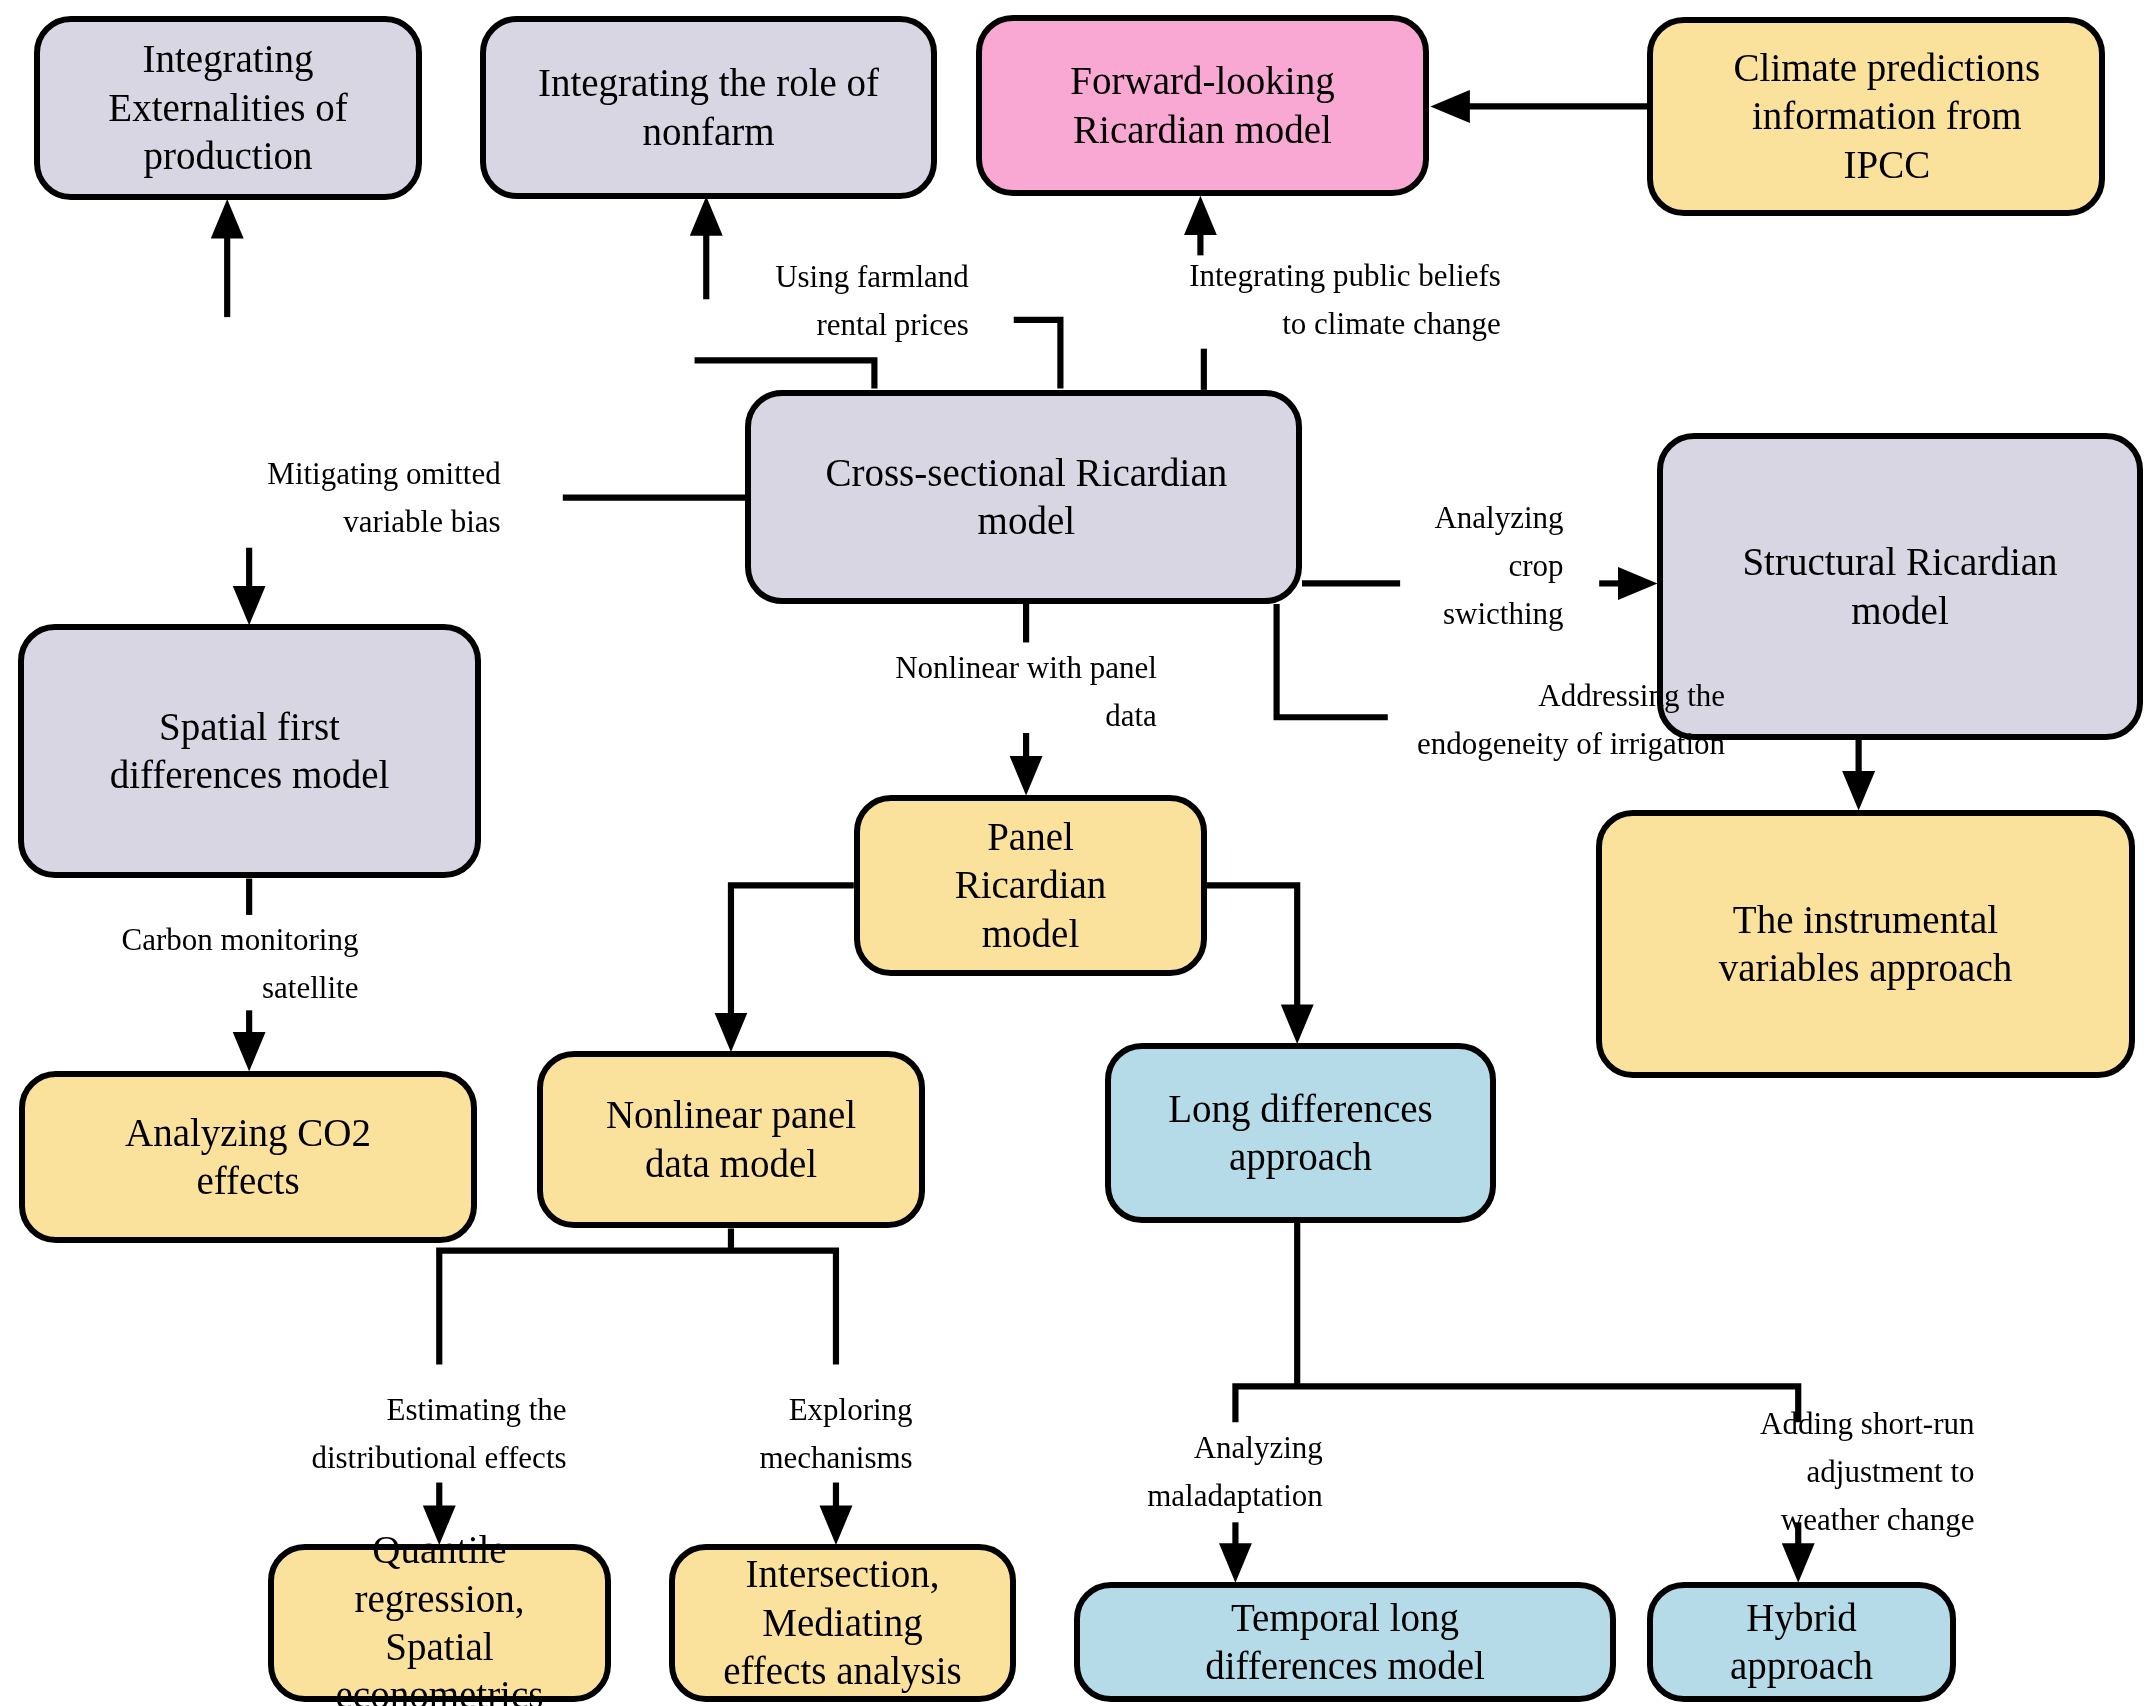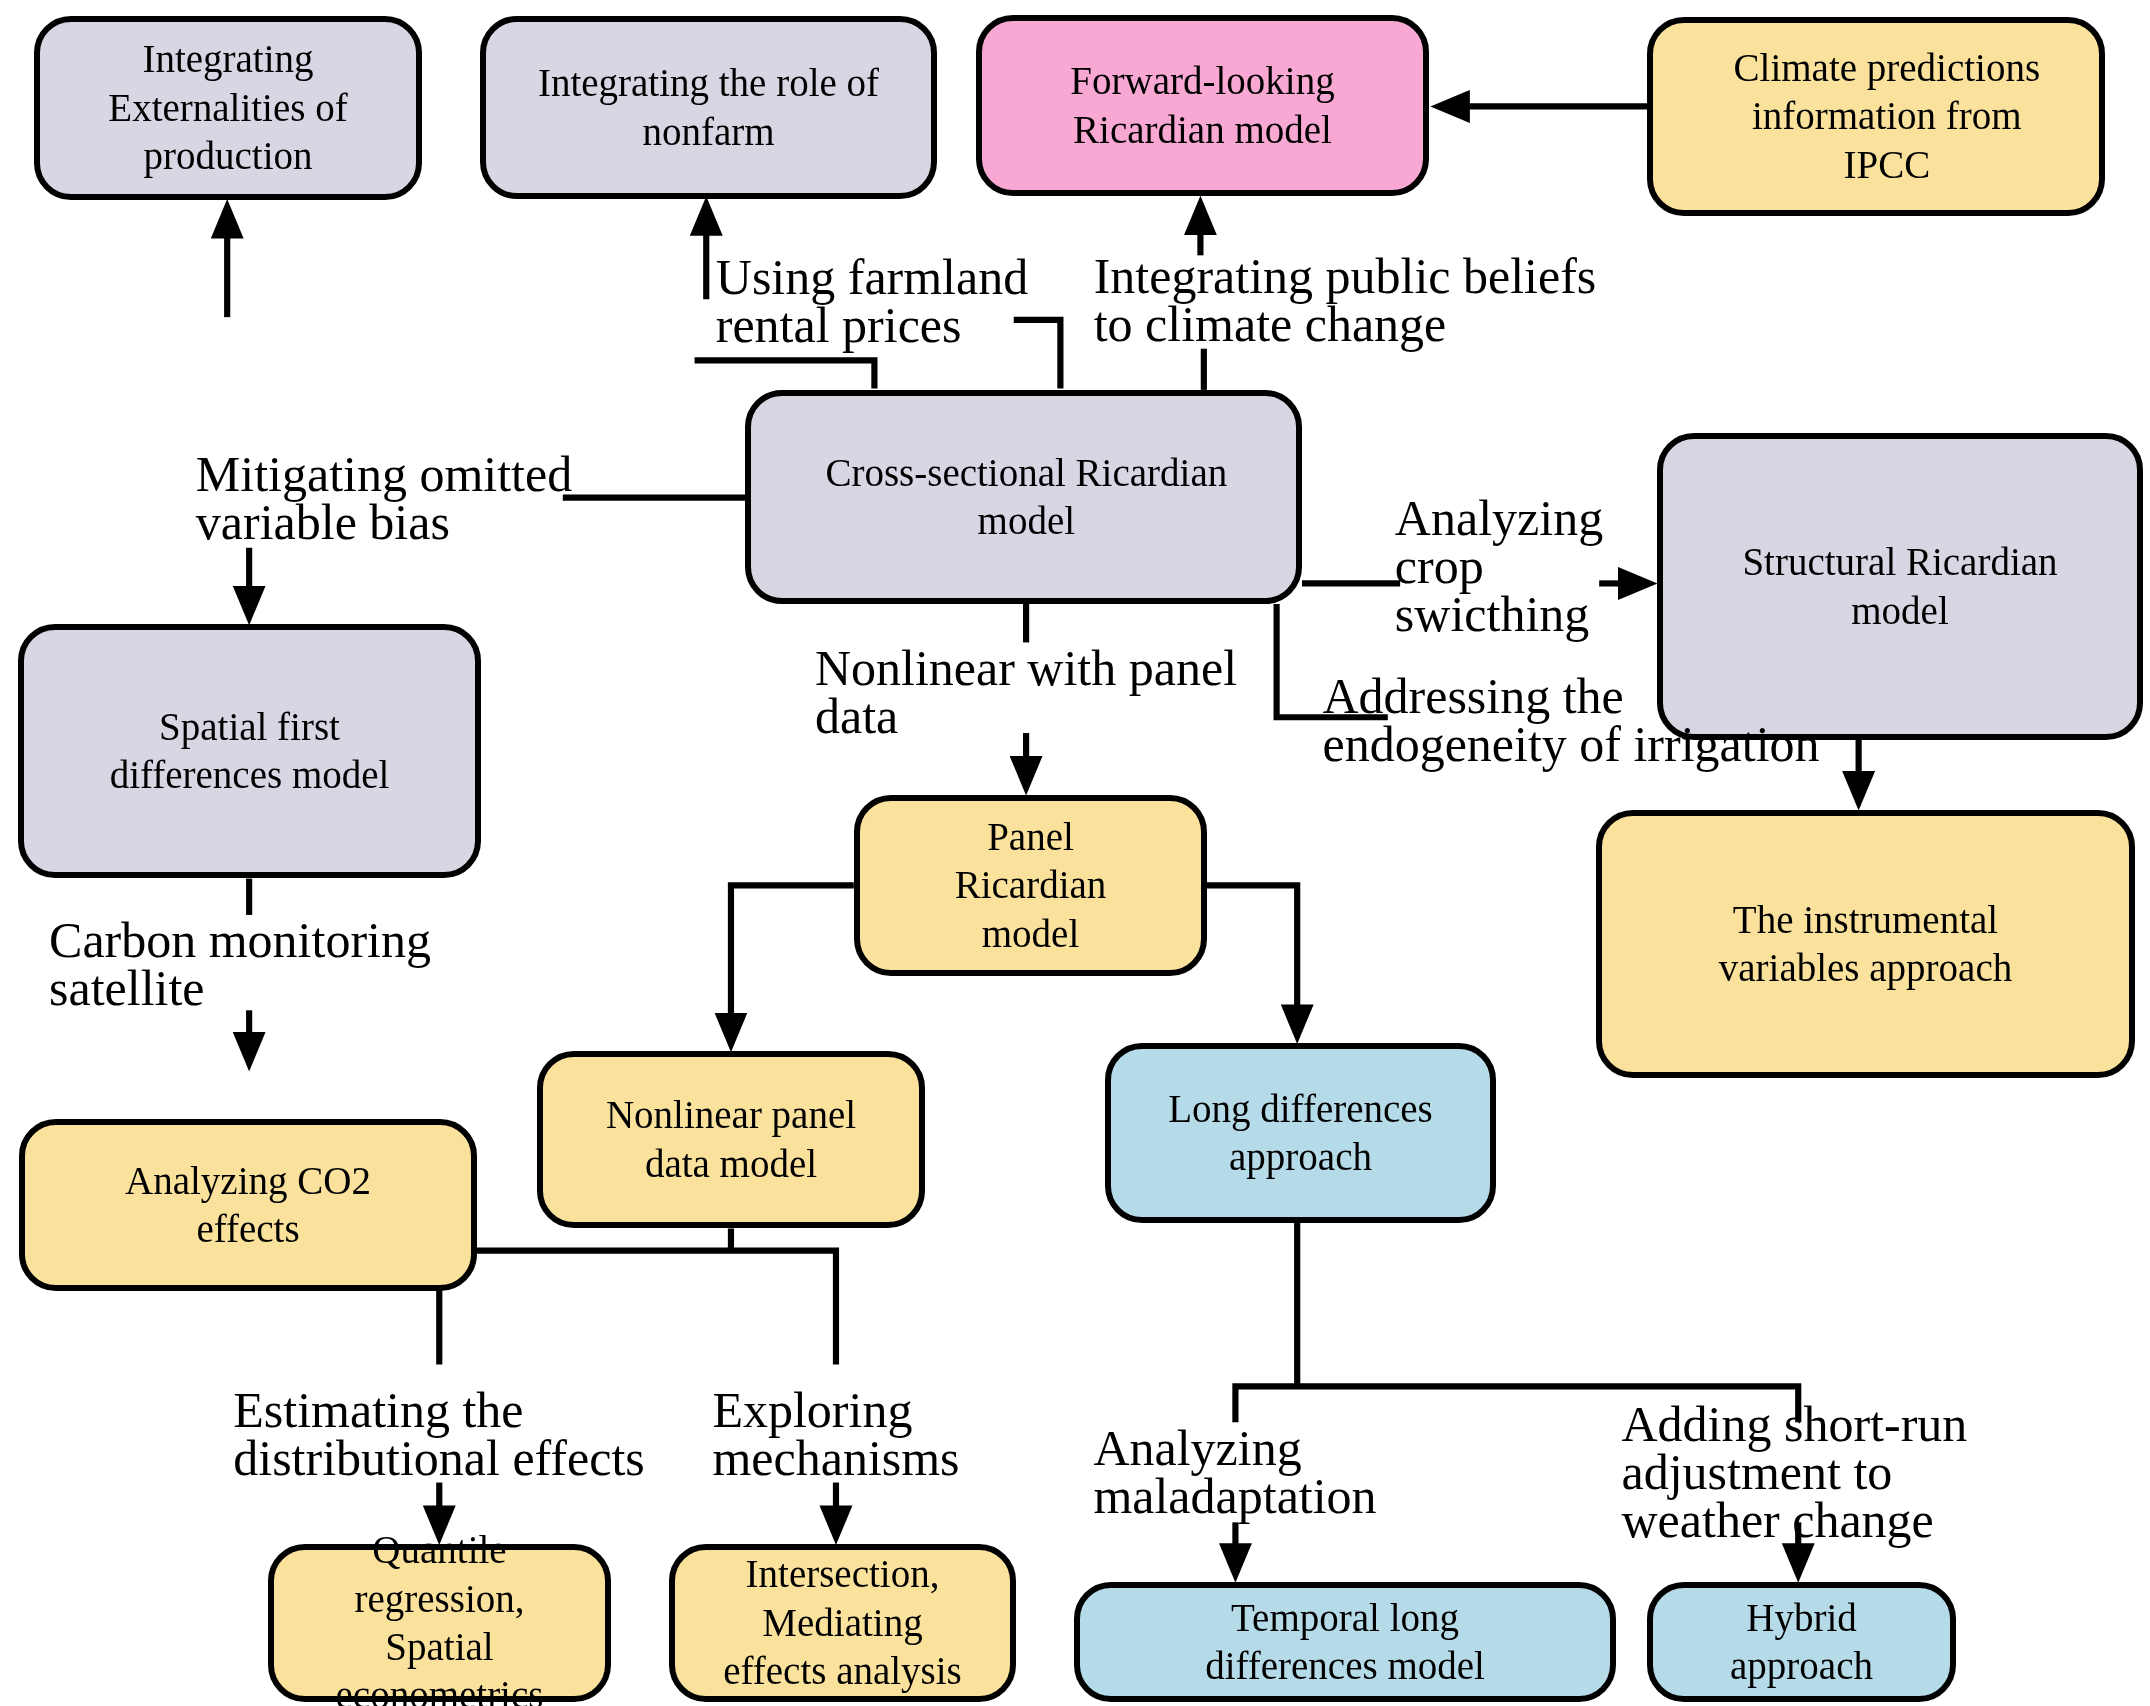--- a/index.html
+++ b/index.html
@@ -2,22 +2,22 @@
 <html style="font-size:11px"><head>
 <meta charset="utf-8">
 <style>
   html,body{margin:0;padding:0;background:#ffffff;}
   #diagram{position:relative;width:2151px;height:1707px;background:#ffffff;overflow:hidden;
            font-family:"Liberation Serif","DejaVu Serif",serif;color:#000;}
   #wires{position:absolute;left:0;top:0;width:2151px;height:1707px;}
   .box{position:absolute;box-sizing:border-box;border:6.2px solid #000;border-radius:37px;
        display:flex;align-items:center;justify-content:center;text-align:center;
        white-space:pre-line;font-size:39px;line-height:1.24;padding:6.9px 12.4px;}
-  .lbl{position:absolute;transform:translate(-50%,-50%);white-space:pre-line;text-align:left;
-       font-size:50px;line-height:48px;}
+  .lbl{position:absolute;transform:translate(-50%,-50%);white-space:pre-line;text-align:right;
+       font-size:31px;line-height:48px;}
 </style>
 </head>
 <body>
 
 <div id="diagram">
 
   <svg id="wires" viewBox="0 0 3134 2487" xmlns="http://www.w3.org/2000/svg">
     <defs>
       <marker id="arrow" viewBox="0 0 12 10" refX="2" refY="5" markerWidth="6.4" markerHeight="5.4" orient="auto">
         <path d="M0,0 L12,5 L0,10 Z" fill="#000"></path>
@@ -61,21 +61,21 @@
 Ricardian model</div>
     <div class="box" style="left: 1647px; top: 17px; width: 458px; height: 199px; background: rgb(251, 226, 156); padding-left: 34px;">Climate predictions
 information from
 IPCC</div>
     <div class="box" style="left: 745px; top: 390px; width: 557px; height: 214px; background: rgb(217, 214, 227); padding-left: 18px;">Cross-sectional Ricardian
 model</div>
     <div class="box" style="left: 1657px; top: 433px; width: 486px; height: 307px; background: rgb(217, 214, 227);">Structural Ricardian
 model</div>
     <div class="box" style="left: 18px; top: 624px; width: 463px; height: 254px; background: rgb(217, 214, 227);">Spatial first
 differences model</div>
-    <div class="box" style="left: 19px; top: 1071px; width: 458px; height: 172px; background: rgb(251, 226, 156); margin-top: 48px;">Analyzing CO2
+    <div class="box" style="left: 19px; top: 1071px; width: 458px; height: 172px; background: rgb(251, 226, 156);">Analyzing CO2
 effects</div>
     <div class="box" style="left: 854px; top: 795px; width: 353px; height: 181px; background: rgb(251, 226, 156);">Panel
 Ricardian
 model</div>
     <div class="box" style="left: 1596px; top: 810px; width: 539px; height: 268px; background: rgb(251, 226, 156);">The instrumental
 variables approach</div>
     <div class="box" style="left: 537px; top: 1051px; width: 388px; height: 177px; background: rgb(251, 226, 156);">Nonlinear panel
 data model</div>
     <div class="box" style="left: 1105px; top: 1043px; width: 391px; height: 180px; background: rgb(182, 219, 232);">Long differences
 approach</div>

